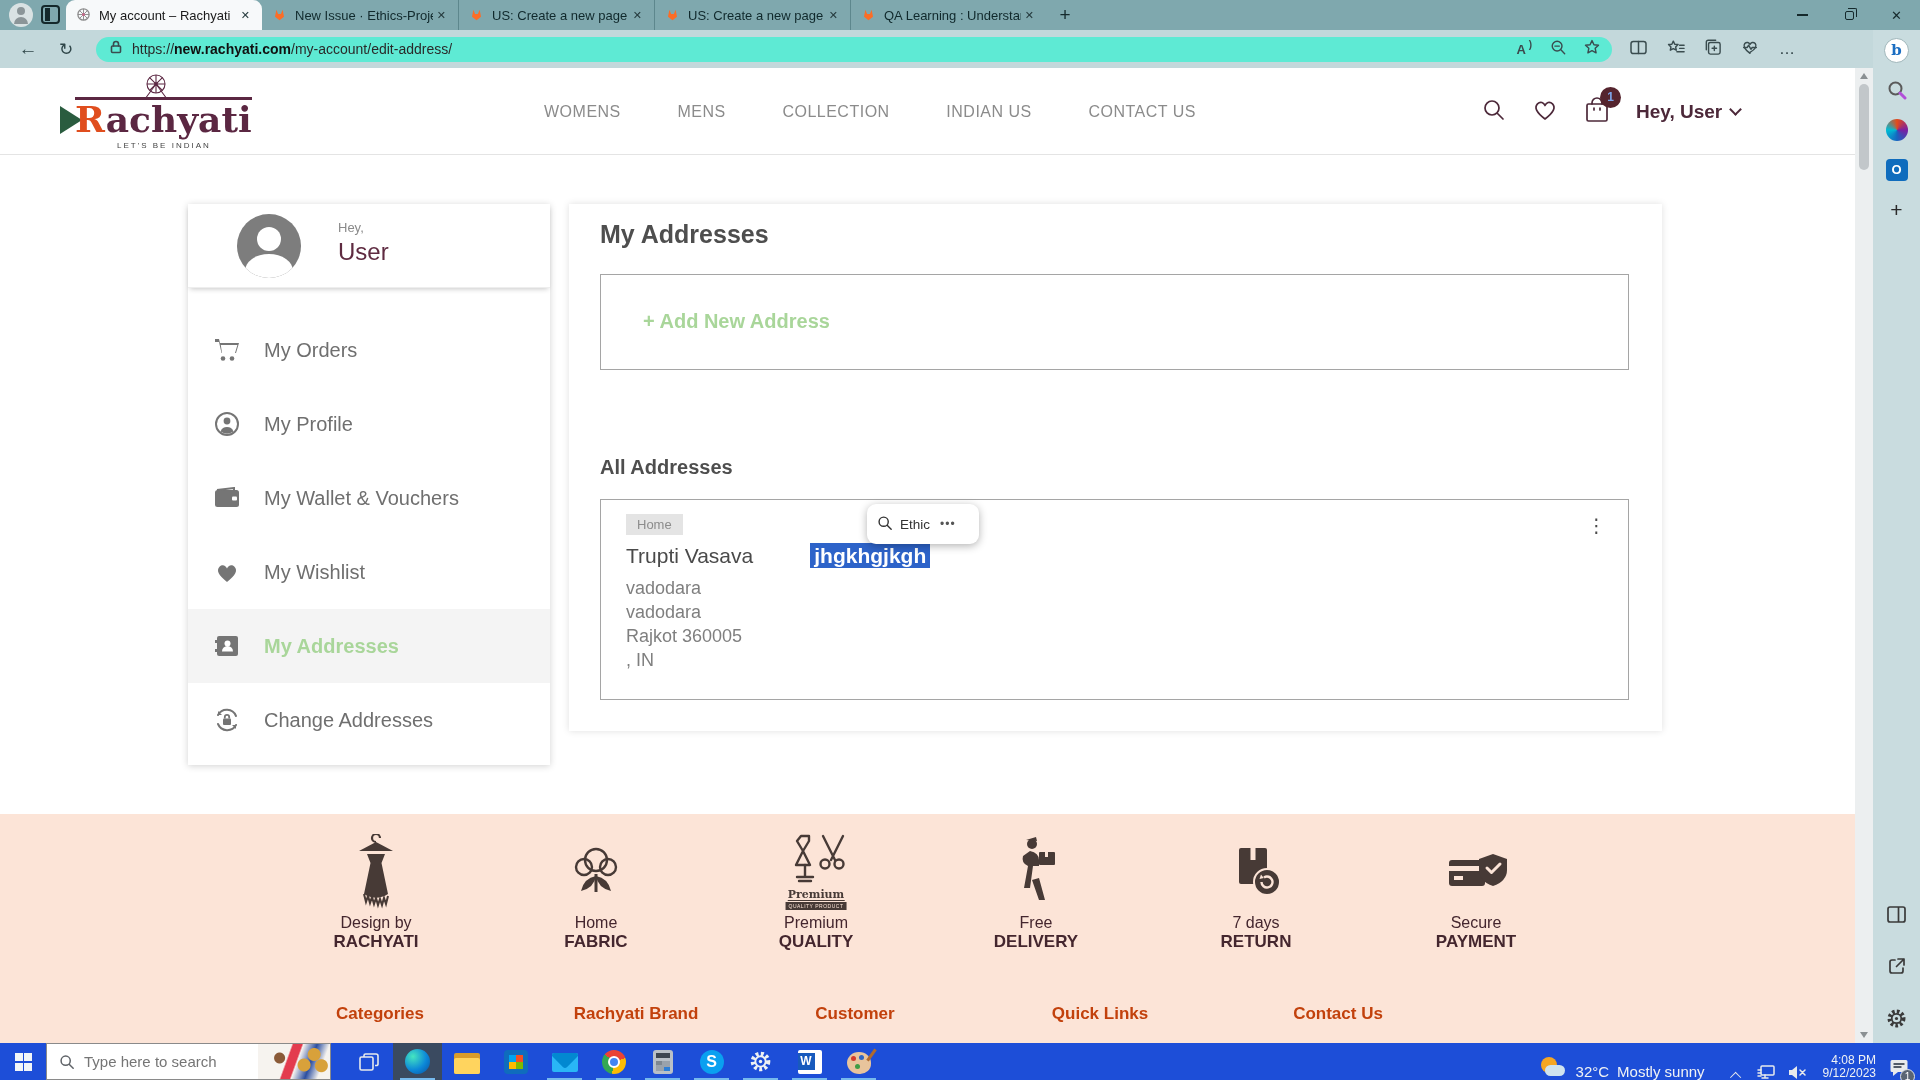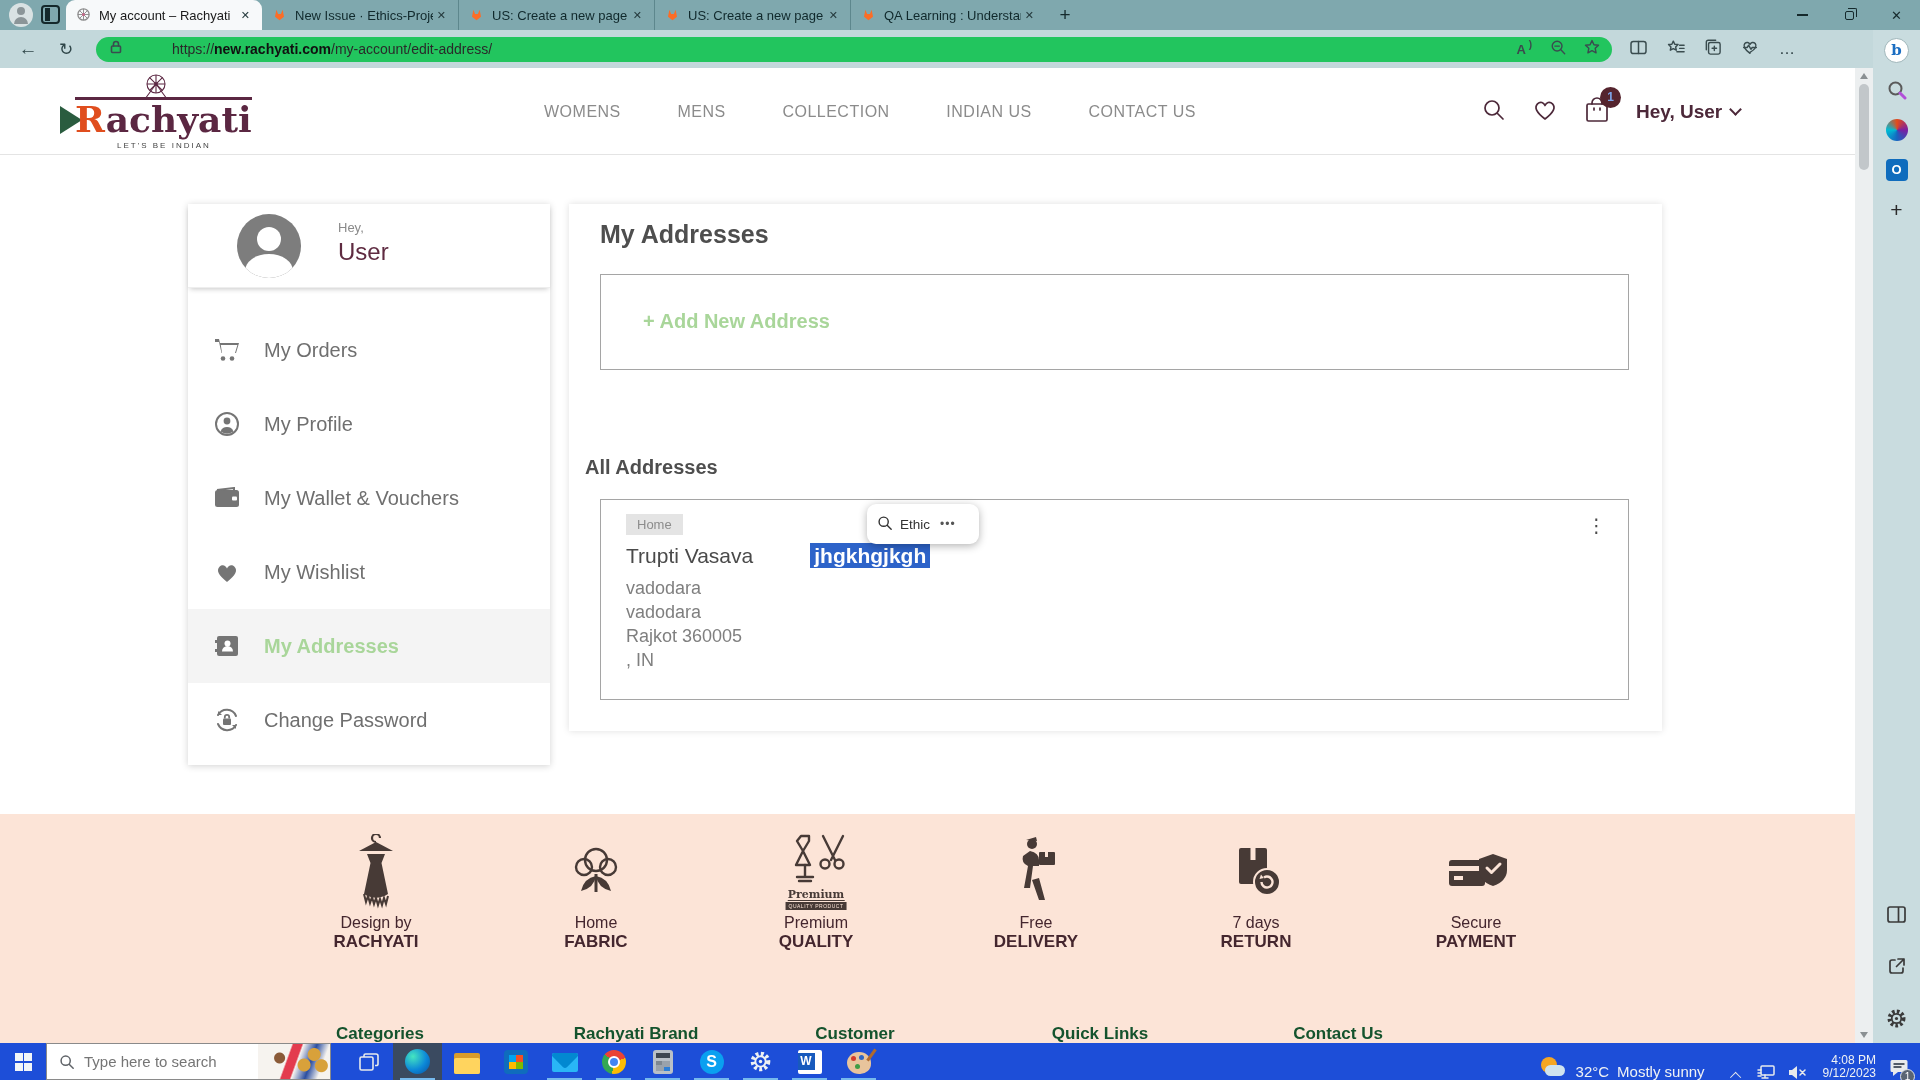--- a/index.html
+++ b/index.html
@@ -26,21 +26,21 @@
   .wc { width:47px; height:30px; display:flex; align-items:center; justify-content:center; color:#15292c; font-size:13px; }
   .minbar { width:11px; height:1.6px; background:#15292c; display:block; }
   .restore-glyph { width:9px; height:9px; border:1.4px solid #15292c; border-radius:2px; position:relative; display:block; }
   .restore-glyph::after { content:""; position:absolute; left:2px; top:-4px; width:8px; height:8px; border-top:1.4px solid #15292c; border-right:1.4px solid #15292c; border-radius:0 2px 0 0; }
 
   
   .toolbar { position:absolute; left:0; top:30px; width:1873px; height:38px; background:#c3d8db; display:flex; align-items:center; }
   .nav-btn { color:#2e4548; font-size:19px; width:32px; text-align:center; }
   .nav-btn.back { margin-left:12px; }
   .nav-btn.refresh { font-size:17px; margin-left:6px; }
-  .url-pill { margin-left:14px; width:1516px; height:25px; background:#22c55e; border-radius:13px; display:flex; align-items:center; padding:0 12px 0 14px;gap:40px; }
+  .url-pill { margin-left:14px; width:1516px; height:25px; background:#5eead4; border-radius:13px; display:flex; align-items:center; padding:0 12px 0 14px; }
   .lock-ic { margin-right:10px; }
   .url-text { font-size:14px; color:#2a2a2a; white-space:nowrap; }
   .url-text .host { font-weight:bold; color:#111; }
   .pill-right { margin-left:auto; display:flex; align-items:center; gap:18px; color:#3c4a4d; }
   .ra { font-size:13px; font-weight:bold; position:relative; padding-right:6px; }
   .ra::after { content:")"; position:absolute; right:0; top:-3px; font-size:10px; }
   .tb-icons { display:flex; align-items:center; gap:20px; margin-left:18px; color:#2e4044; }
   .dots { font-size:16px; letter-spacing:1px; color:#2e4044; }
 
   .icon-stroke { stroke:#3a4c4f; fill:none; stroke-width:1.6; stroke-linecap:round; stroke-linejoin:round; }
@@ -98,21 +98,21 @@
   .menu-item.active { background:#f4f4f4; }
   .menu-item.active .mi-label { color:#a9d69a; font-weight:bold; }
   .gray-fill { fill:#757575; }
   .gray-stroke { stroke:#757575; fill:none; stroke-width:2; stroke-linecap:round; stroke-linejoin:round; }
 
   
   .main-panel { position:absolute; left:569px; top:136px; width:1093px; height:527px; background:#fff; box-shadow:0 0 7px rgba(0,0,0,0.13); }
   .panel-title { position:absolute; left:31px; top:16px; font-size:25px; font-weight:bold; color:#4e4e4e; }
   .add-box { position:absolute; left:31px; top:70px; width:1029px; height:96px; border:1px solid #a5a5a5; }
   .add-label { position:absolute; left:42px; top:35px; font-size:20px; font-weight:bold; color:#a9d69a;text-align:right; }
-  .all-title { position:absolute; left:16px; top:252px; font-size:20px; font-weight:bold; color:#4e4e4e; }
+  .all-title { position:absolute; left:31px; top:252px; font-size:20px; font-weight:bold; color:#4e4e4e; }
   .addr-card { position:absolute; left:31px; top:295px; width:1029px; height:201px; border:1px solid #a5a5a5; }
   .home-badge { position:absolute; left:25px; top:14px; background:#e4e4e4; color:#8c8c8c; font-size:13px; padding:3px 11px; }
   .addr-name-row { position:absolute; left:25px; top:44px; font-size:21px; color:#4a4a4a; }
   .addr-selected { margin-left:57px; background:#2d63c9; color:#fff; font-weight:bold; padding:1px 4px; }
   .addr-lines { position:absolute; left:25px; top:76px; font-size:18px; color:#7f7f7f; line-height:24px; }
   .kebab { position:absolute; right:22px; top:14px; font-size:19px; color:#4a4a4a; letter-spacing:0; }
 
   
   .selection-popup { position:absolute; left:867px; top:436px; width:112px; height:40px; background:#fff; border-radius:9px; box-shadow:0 2px 8px rgba(0,0,0,0.3); display:flex; align-items:center; padding:0 10px; gap:8px; z-index:5; }
   .sp-label { font-size:13.5px; color:#333; }
@@ -123,21 +123,21 @@
   .features { position:absolute; left:266px; top:12px; display:flex; }
   .feature { width:220px; text-align:center; color:#44262e; }
   .f-icon { height:84px; display:flex; align-items:flex-end; justify-content:center; position:relative; }
   .f-line1 { font-size:16px; margin-top:4px; }
   .f-line2 { font-size:17px; font-weight:bold; }
   .dark-fill { fill:#473a36; }
   .dark-stroke { stroke:#473a36; fill:none; stroke-width:2.4; stroke-linecap:round; stroke-linejoin:round; }
   .prem-caption { position:absolute; left:50%; transform:translateX(-50%); bottom:9px; font-size:11px; font-weight:bold; color:#473a36; border-bottom:1.5px solid #473a36; font-family:"DejaVu Serif",serif; line-height:1; }
   .prem-strip { position:absolute; left:50%; transform:translateX(-50%); bottom:0; background:#473a36; color:#fce4d7; font-size:5px; letter-spacing:0.5px; padding:1px 3px; white-space:nowrap; }
   .footer-cols { position:absolute; top:190px; left:0; width:100%; }
-  .fcol { position:absolute; transform:translateX(-50%); font-size:17px; font-weight:bold; color:#14532d; white-space:nowrap;margin-top:20px; }
+  .fcol { position:absolute; transform:translateX(-50%); font-size:17px; font-weight:bold; color:#c2410c; white-space:nowrap; }
 
   
   .taskbar { position:absolute; left:0; top:1043px; width:1920px; height:37px; background:#1d4ed8; display:flex; align-items:center; }
   .tk-start { width:46px; height:37px; display:flex; align-items:center; justify-content:center; }
   .win-logo { width:17px; height:17px; display:grid; grid-template-columns:8px 8px; grid-template-rows:8px 8px; gap:1.5px; }
   .win-logo span { background:#f2f6f8; }
   .tk-search { width:285px; height:37px; background:#fff; border:1px solid #8a8a8a; display:flex; align-items:center; padding-left:12px; position:relative; }
   .tk-search input { border:none; outline:none; font-size:15px; color:#3c3c3c; width:160px; margin-left:10px; font-family:"Liberation Sans",sans-serif; background:transparent; }
   .tk-search-img { position:absolute; right:0; top:0; width:72px; height:35px;
      background: radial-gradient(circle at 78% 30%, #d8a13a 0 6px, transparent 7px),
@@ -456,21 +456,21 @@
         </div>
         <div class="menu-item">
           <span class="mi-icon">
               <svg width="28" height="28" viewBox="0 0 28 28">
                 <path d="M5 9a10 10 0 0 1 18 1M23 19a10 10 0 0 1-18-1" class="gray-stroke"></path>
                 <path class="gray-fill" d="M5 5v4h4zM23 23v-4h-4z"></path>
                 <rect x="10" y="12.5" width="8" height="6.5" rx="1" class="gray-fill"></rect>
                 <path d="M11.8 12.5V11a2.2 2.2 0 0 1 4.4 0v1.5" fill="none" stroke="#757575" stroke-width="1.8"></path>
               </svg>
             </span>
-          <span class="mi-label">Change Password</span>
+          <span class="mi-label">Change Addresses</span>
         </div>
       </div>
     </aside>
 
     <section class="main-panel">
       <h2 class="panel-title">My Addresses</h2>
       <div class="add-box">
         <span class="add-label">+ Add New Address</span>
       </div>
       <h3 class="all-title">All Addresses</h3>

